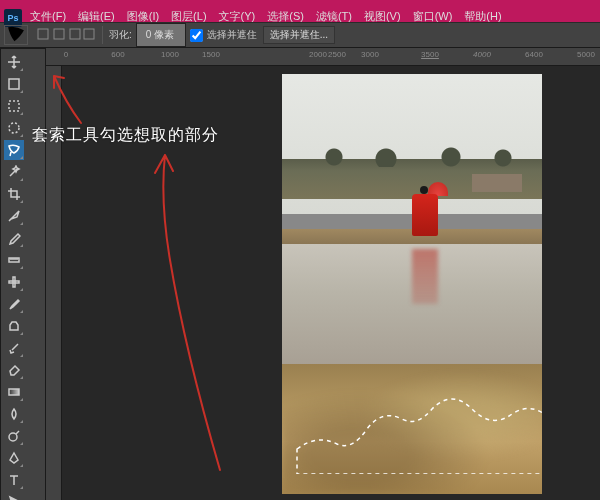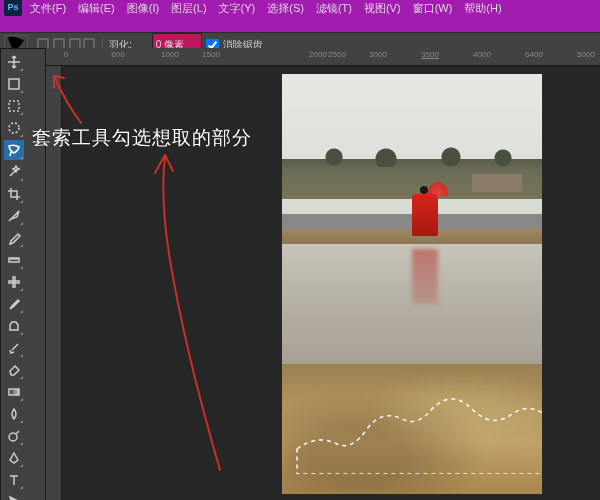--- a/index.html
+++ b/index.html
@@ -1,24 +1,24 @@
 <!DOCTYPE html>
 <html><head>
 <meta charset="utf-8">
 <style>
 *{margin:0;padding:0;box-sizing:border-box;font-family:"Microsoft YaHei",sans-serif}
 body{background:#323232;width:600px;height:500px;overflow:hidden;position:relative}
-.menubar{background:#a21caf;height:22px;display:flex;align-items:flex-end;padding:16px 4px;color:#ddd;font-size:11px}
+.menubar{background:#be185d;height:22px;display:flex;align-items:flex-start;padding:9px 4px;color:#ddd;font-size:11px}
 .ps-logo{width:18px;height:18px;background:#0a2540;color:#5fb4ff;display:flex;align-items:center;justify-content:center;font-size:9px;font-weight:bold;margin-right:8px;border-radius:2px}
 .menu-item{margin-right:12px;cursor:pointer}
 .optbar{background:#424242;height:26px;display:flex;align-items:center;padding:0 4px;color:#ccc;font-size:10px;border-top:1px solid #2a2a2a;border-bottom:1px solid #1a1a1a}
 .opt-tool{width:24px;height:20px;border:1px solid #555;margin-right:8px;display:flex;align-items:center;justify-content:center}
 .opt-sep{width:1px;height:18px;background:#555;margin:0 6px}
-.opt-label{margin-right:20px}
-.opt-input{background:#be185d;border:1px solid #222;color:#ddd;width:50px;height:24px;font-size:10px;padding:0 3px}
+.opt-label{margin-right:4px}
+.opt-input{background:#737373;border:1px solid #222;color:#ddd;width:50px;height:24px;font-size:10px;padding:0 9px}
 .opt-check{margin:0 4px}
 .opt-btn{background:#4a4a4a;border:1px solid #333;color:#ddd;padding:1px 6px;font-size:10px;margin-left:6px}
 .tabbar{background:#323232;height:24px;display:flex;align-items:flex-end;padding:0 4px 0 48px;color:#aaa;font-size:10px;border-bottom:1px solid #1a1a1a}
 .tab{padding:3px 8px;background:#2a2a2a;border:1px solid #1a1a1a;border-bottom:none;margin-right:1px;max-width:180px;white-space:nowrap;overflow:hidden;text-overflow:ellipsis;display:flex;align-items:center}
 .tab.active{background:#424242;color:#ddd}
 .tab-x{margin-left:6px;font-size:11px}
 .toolbox{position:absolute;left:0;top:48px;width:46px;background:#424242;border:1px solid #1a1a1a;padding:2px;display:flex;flex-wrap:wrap}
 .tool{width:20px;height:20px;margin:1px;display:flex;align-items:center;justify-content:center;color:#ccc;cursor:pointer;position:relative}
 .tool.active{background:#2a6fa8}
 .tool svg{width:14px;height:14px;stroke:#ccc;fill:none;stroke-width:1.5}
@@ -38,21 +38,21 @@
 .reflect{position:absolute;top:175px;left:130px;width:26px;height:55px;background:linear-gradient(rgba(180,40,30,.5),rgba(180,40,30,.2));filter:blur(2px)}
 .ground2{position:absolute;top:290px;left:0;right:0;bottom:0;background:linear-gradient(#9a8050 0%,#b0945e 30%,#c0a068 60%,#a88850 100%)}
 .ground2::before{content:"";position:absolute;inset:0;background:radial-gradient(ellipse at 30% 70%,rgba(80,60,30,.3) 20%,transparent 50%),radial-gradient(ellipse at 70% 40%,rgba(200,180,120,.4) 15%,transparent 40%);filter:blur(3px)}
 .figure{position:absolute;top:110px;left:128px;width:30px;height:52px}
 .figure .body{position:absolute;top:10px;left:2px;width:26px;height:42px;background:linear-gradient(#d4251c,#a81810);border-radius:4px 4px 2px 2px}
 .figure .head{position:absolute;top:2px;left:10px;width:8px;height:8px;background:#1a1a1a;border-radius:50%}
 .figure .umb{position:absolute;top:-2px;left:18px;width:20px;height:14px;background:radial-gradient(ellipse at bottom,#e84540,#c02820);border-radius:20px 20px 0 0}
 .marching{position:absolute;bottom:20px;left:10px;right:0;height:95px;pointer-events:none}
 .marching path{fill:none;stroke:#fff;stroke-width:1.5;stroke-dasharray:4 4;animation:march 1s linear infinite}
 @keyframes march{to{stroke-dashoffset:-8}}
-.annot-text{position:absolute;left:32px;top:125px;color:#fff;font-size:19px;letter-spacing:1px;pointer-events:none;text-shadow:0 0 2px rgba(0,0,0,.5)}
+.annot-text{position:absolute;left:32px;top:125px;color:#fff;font-size:16px;letter-spacing:1px;pointer-events:none;text-shadow:0 0 2px rgba(0,0,0,.5)}
 .annot-arrow{position:absolute;pointer-events:none}
 .annot-arrow path{stroke:#c83028;stroke-width:2;fill:none;stroke-linecap:round}
 </style>
 </head>
 <body>
 
 <div class="menubar">
   <div class="ps-logo">Ps</div>
   <span class="menu-item">文件(F)</span>
   <span class="menu-item">编辑(E)</span>
@@ -75,21 +75,22 @@
   <svg width="60" height="16">
       <rect x="2" y="2" width="10" height="10" stroke="#888" fill="none"></rect>
       <rect x="18" y="2" width="10" height="10" stroke="#888" fill="none"></rect>
       <rect x="34" y="2" width="10" height="10" stroke="#888" fill="none"></rect>
       <rect x="48" y="2" width="10" height="10" stroke="#888" fill="none"></rect>
     </svg>
   <div class="opt-sep"></div>
   <span class="opt-label">羽化:</span>
   <input class="opt-input" value="0 像素" style="">
   <input type="checkbox" class="opt-check" checked="" style="">
-  <span>消除锯齿</span>
+  <span>选择并遮住</span>
+  <button class="opt-btn">选择并遮住...</button>
 </div>
 
 <div class="tabbar">
   <div class="tab active">
       <span>未标题-1 @ 16.7% (打开其他相似...</span>
       <span class="tab-x">×</span>
     </div>
   <div class="tab">
       <span>E40A1691.psd @ 8.33% (图层 7, RGB/...</span>
     </div>
@@ -98,21 +99,21 @@
     </div>
 </div>
 
 <div class="ruler-h">
     <div style="left: 20px;">0</div>
     <div style="left: 72px;">600</div>
     <div style="left: 124px;">1000</div>
     <div style="left: 165px;">1500</div>
     <div style="left: 228px; margin-left: 44px;">2000</div>
     <div style="left: 280px; margin-left: 11px;">2500</div>
-    <div style="left: 332px;">3000</div>
+    <div style="left: 324px;">3000</div>
     <div style="left: 384px; text-decoration: underline;">3500</div>
     <div style="left: 436px; font-style: italic;">4000</div>
     <div style="left: 488px;">6400</div>
     <div style="left: 540px; text-align: center;">5000</div>
   </div>
 <div class="ruler-v"></div>
 
 <div class="toolbox">
   <div class="tool">
       <svg viewBox="0 0 14 14">

